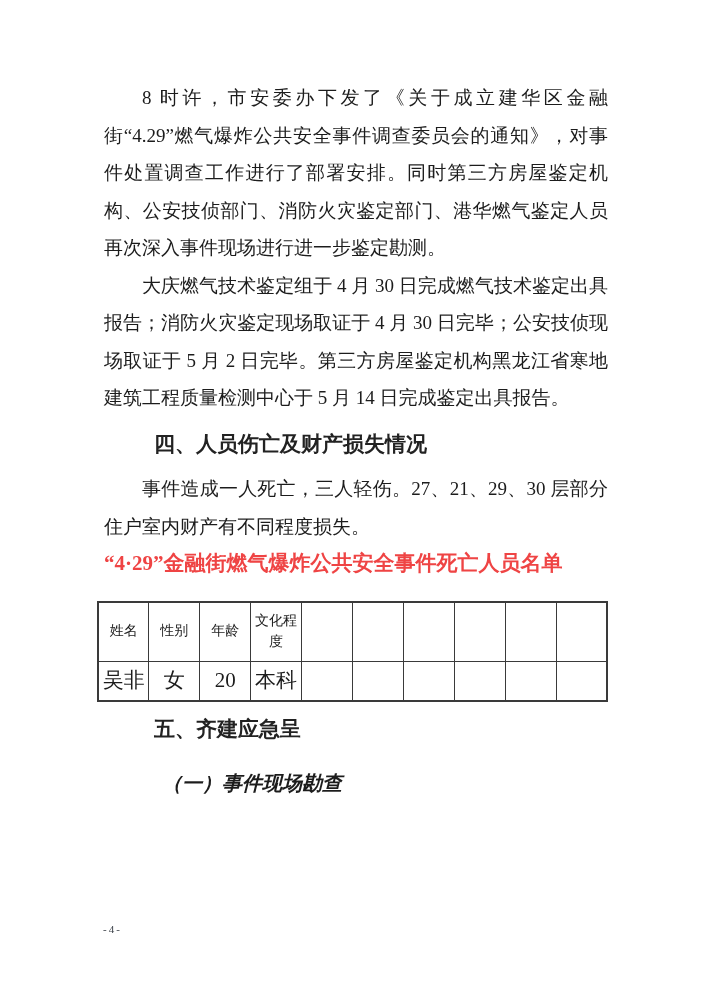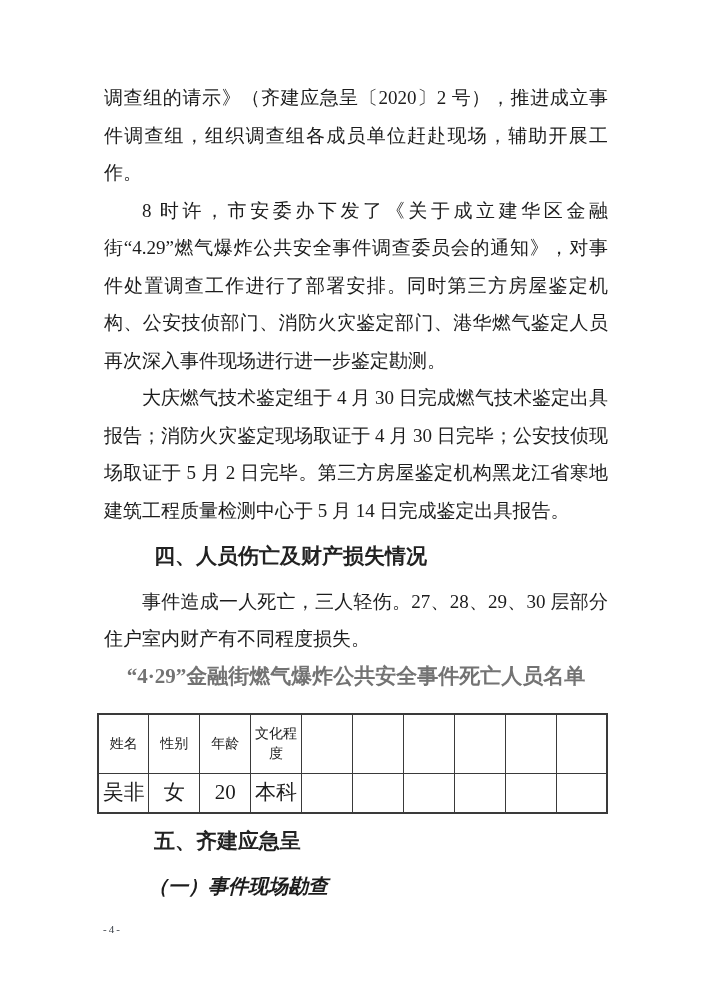--- a/index.html
+++ b/index.html
@@ -35,35 +35,35 @@
   .sec-heading {
     margin: 8px;
     text-indent: 2em;
     font-family: "Liberation Sans", "DejaVu Sans", sans-serif;
     font-weight: bold;
     font-size: 21px;
     line-height: 37.5px;
     color: #222222;
   }
   .sub-heading {
-    margin: 4px;
+    margin: 18px;
     text-indent: 2em;
     font-style: italic;
     font-weight: bold;
     font-size: 20px;
     line-height: 37.5px;
   }
   .table-title {
     margin: 0;
     text-indent: 0;
-    text-align: center;
+    text-align: left;
     font-weight: bold;
     font-size: 21px;
     line-height: 37.5px;
-    color: #737373;
+    color: #ef4444;
   }
   table.casualty {
     border-collapse: collapse;
     table-layout: fixed;
     width: 511px;
     margin: 18px 0 0 -7px;
     border: 2px solid #3a3a3a;
   }
   table.casualty td {
     border: 1px solid #3a3a3a;
@@ -91,29 +91,28 @@
     color: #3b4048;
     font-family: "Liberation Serif", "DejaVu Serif", serif;
   }
 </style>
 </head>
 <body>
 
 <div class="page">
   <div class="content">
 
-    <p class="no-indent">调查组的请示》（齐建应急呈〔2020〕2 号），推进成立事件调查组，组织调查组各成员单位赶赴现场，辅助开展工作。</p>
 
     <p>8 时许，市安委办下发了《关于成立建华区金融街“4.29”燃气爆炸公共安全事件调查委员会的通知》，对事件处置调查工作进行了部署安排。同时第三方房屋鉴定机构、公安技侦部门、消防火灾鉴定部门、港华燃气鉴定人员再次深入事件现场进行进一步鉴定勘测。</p>
 
     <p>大庆燃气技术鉴定组于 4 月 30 日完成燃气技术鉴定出具报告；消防火灾鉴定现场取证于 4 月 30 日完毕；公安技侦现场取证于 5 月 2 日完毕。第三方房屋鉴定机构黑龙江省寒地建筑工程质量检测中心于 5 月 14 日完成鉴定出具报告。</p>
 
     <div class="sec-heading">四、人员伤亡及财产损失情况</div>
 
-    <p>事件造成一人死亡，三人轻伤。27、28、29、30 层部分住户室内财产有不同程度损失。</p>
+    <p>事件造成一人死亡，三人轻伤。27、21、29、30 层部分住户室内财产有不同程度损失。</p>
 
     <div class="table-title">“4·29”金融街燃气爆炸公共安全事件死亡人员名单</div>
 
     <table class="casualty">
       <tbody>
           <tr class="hdr">
         <td>姓名</td>
         <td>性别</td>
         <td>年龄</td>
         <td>文化程度</td>

